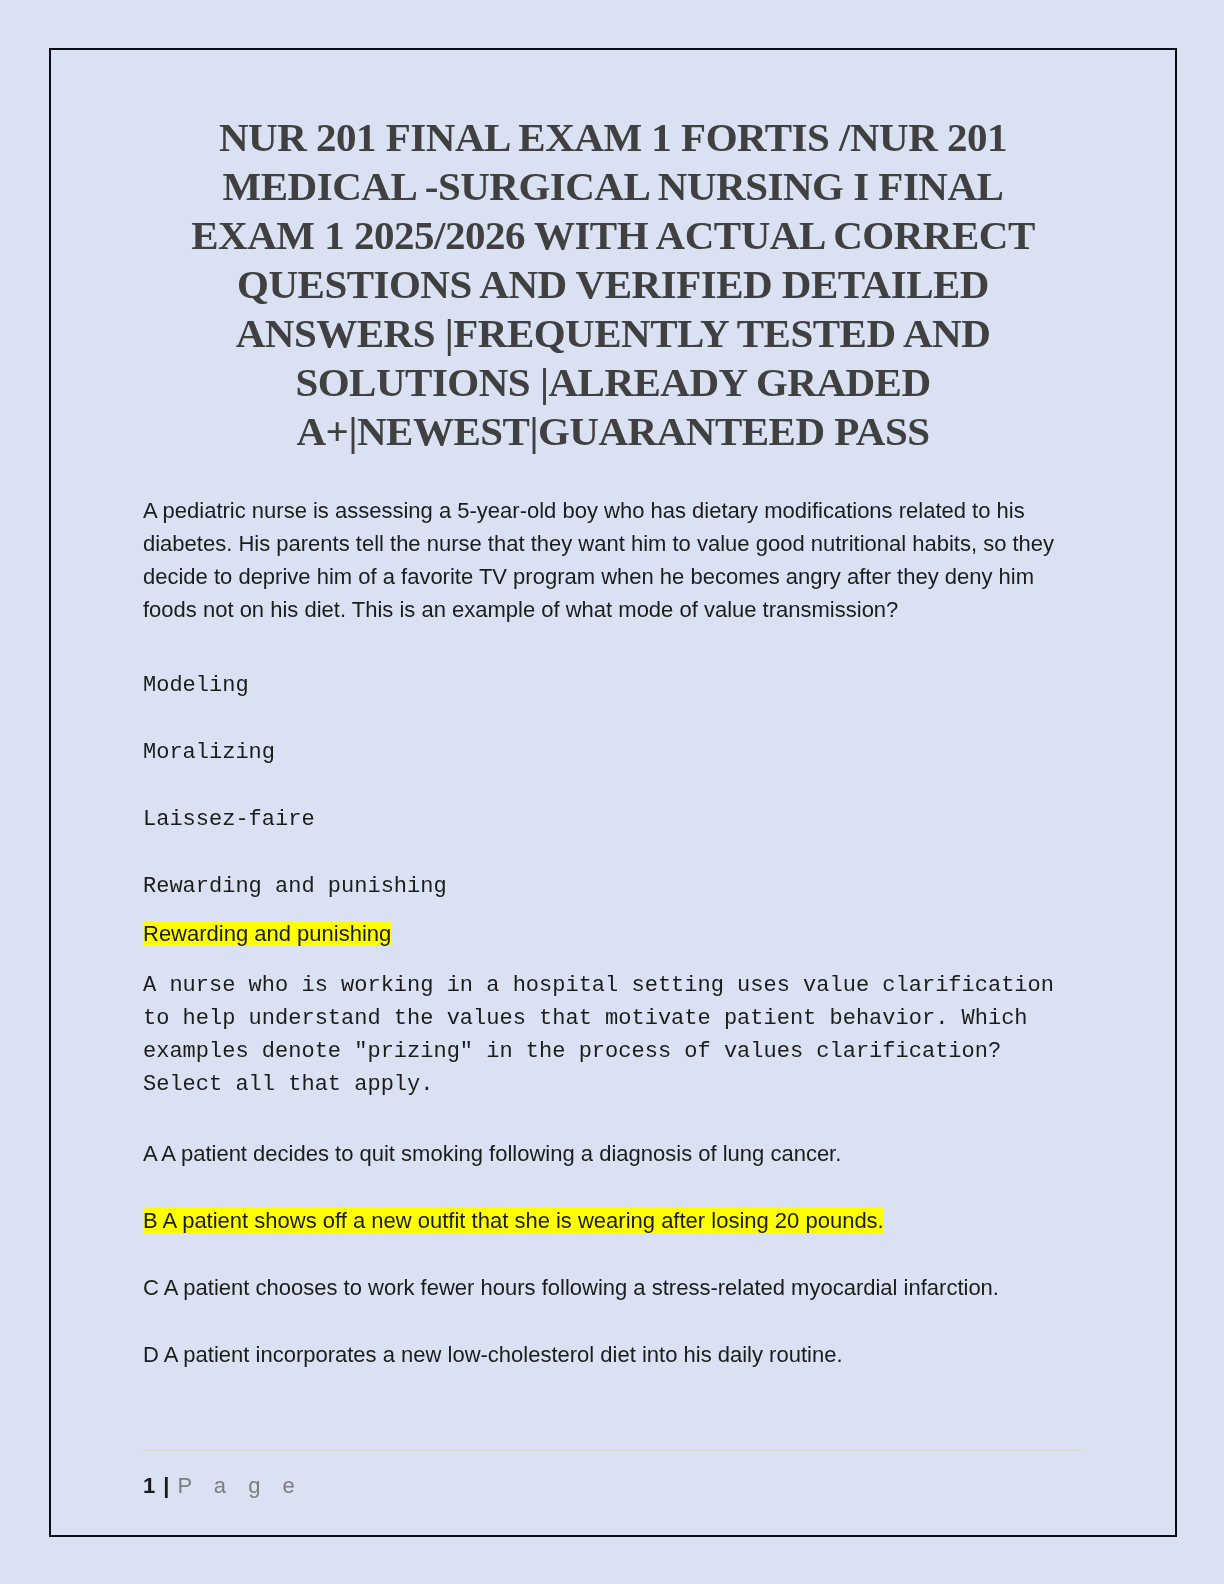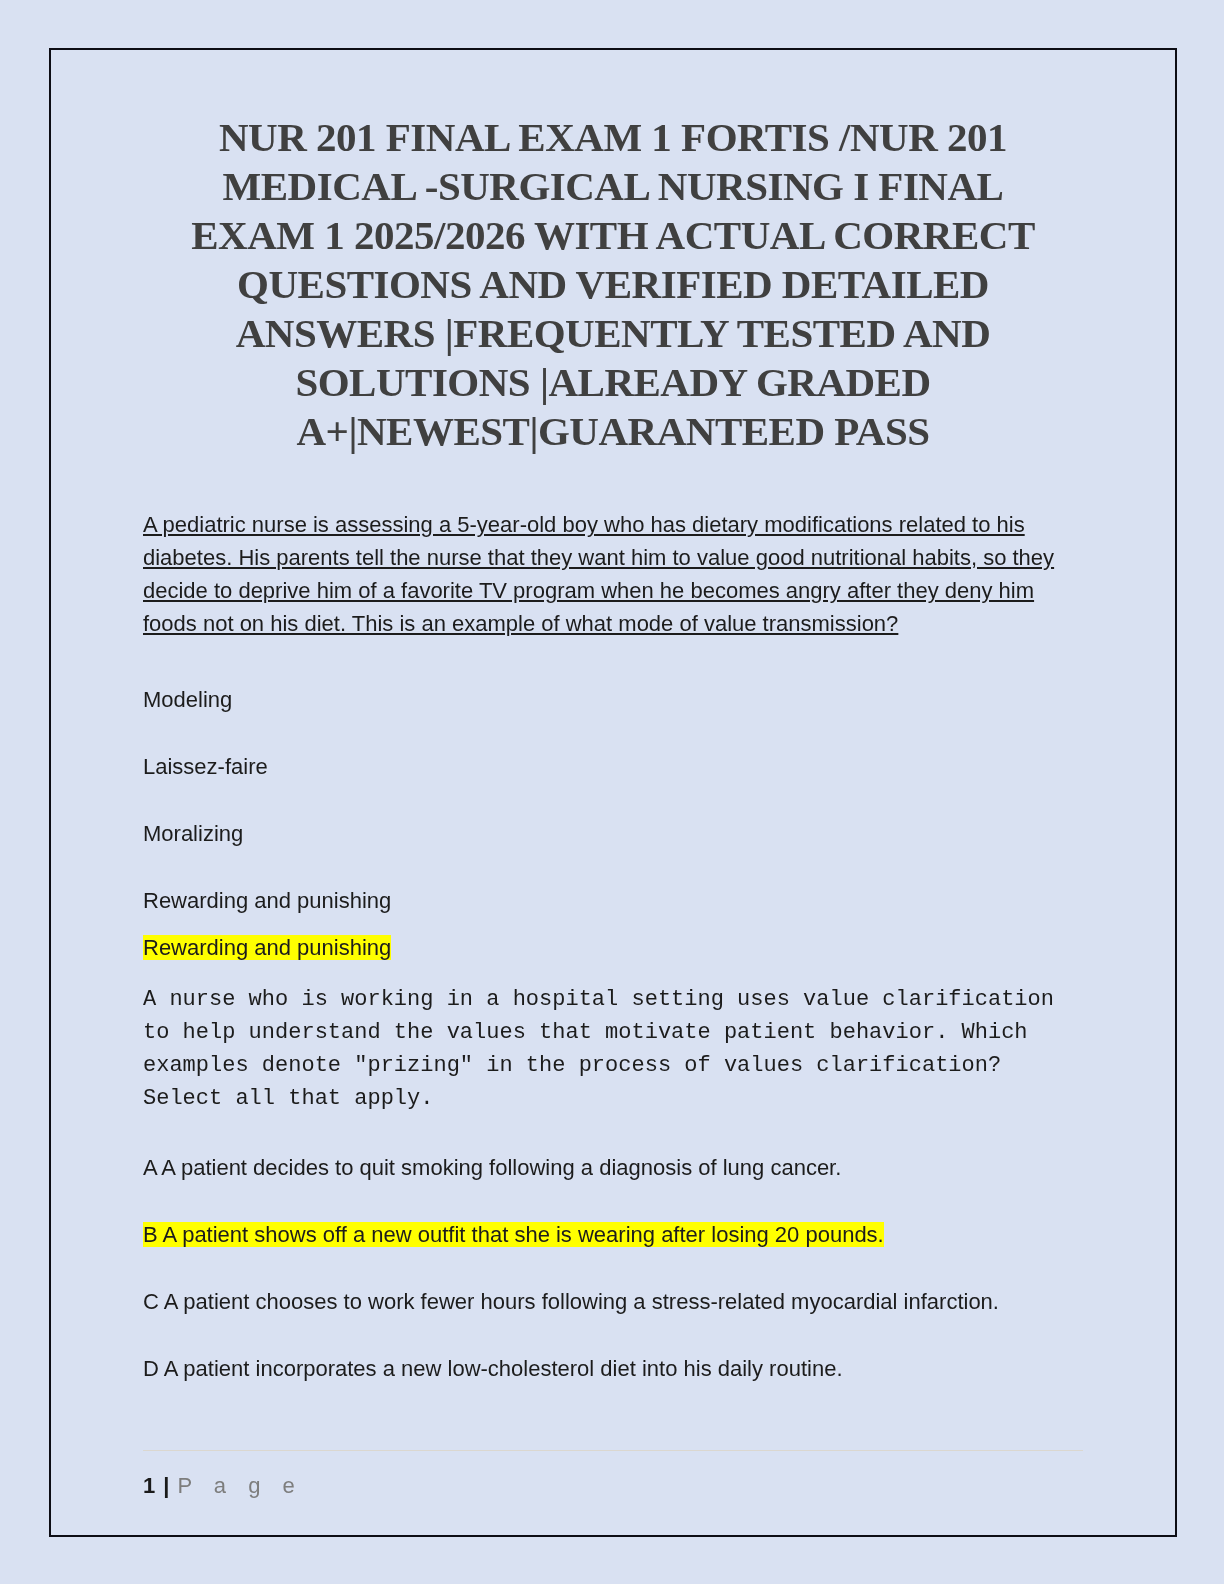--- a/index.html
+++ b/index.html
@@ -44,25 +44,24 @@
     color: #404040;
   }
 
   .body-text {
     font-size: 22px;
     line-height: 33px;
     color: #1c1c1c;
   }
 
   .question {
-    margin-top: 52px;
-    text-decoration: underline;
+    margin-top: 38px;
   }
 
-  .q1-options { margin-top: 43px; }
+  .q1-options { margin-top: 43px; font-family: Liberation Mono, monospace; }
 
   .option-line {
     margin-bottom: 34px; 
   }
   .option-line:last-child { margin-bottom: 0; }
 
   .answer-line {
     margin-top: 14px;
   }
 
@@ -113,22 +112,22 @@
 EXAM 1 2025/2026 WITH ACTUAL CORRECT
 QUESTIONS AND VERIFIED DETAILED
 ANSWERS |FREQUENTLY TESTED AND
 SOLUTIONS |ALREADY GRADED
 A+|NEWEST|GUARANTEED PASS</h1>
 
   <p class="body-text question">A pediatric nurse is assessing a 5-year-old boy who has dietary modifications related to his diabetes. His parents tell the nurse that they want him to value good nutritional habits, so they decide to deprive him of a favorite TV program when he becomes angry after they deny him foods not on his diet. This is an example of what mode of value transmission?</p>
 
   <div class="q1-options">
     <div class="body-text option-line">Modeling</div>
+    <div class="body-text option-line">Moralizing</div>
     <div class="body-text option-line">Laissez-faire</div>
-    <div class="body-text option-line">Moralizing</div>
     <div class="body-text option-line">Rewarding and punishing</div>
   </div>
 
   <div class="body-text answer-line">
     <span class="hl">Rewarding and punishing</span>
   </div>
 
   <p class="body-text q2">A nurse who is working in a hospital setting uses value clarification to help understand the values that motivate patient behavior. Which examples denote "prizing" in the process of values clarification? Select all that apply.</p>
 
   <div class="q2-options">

